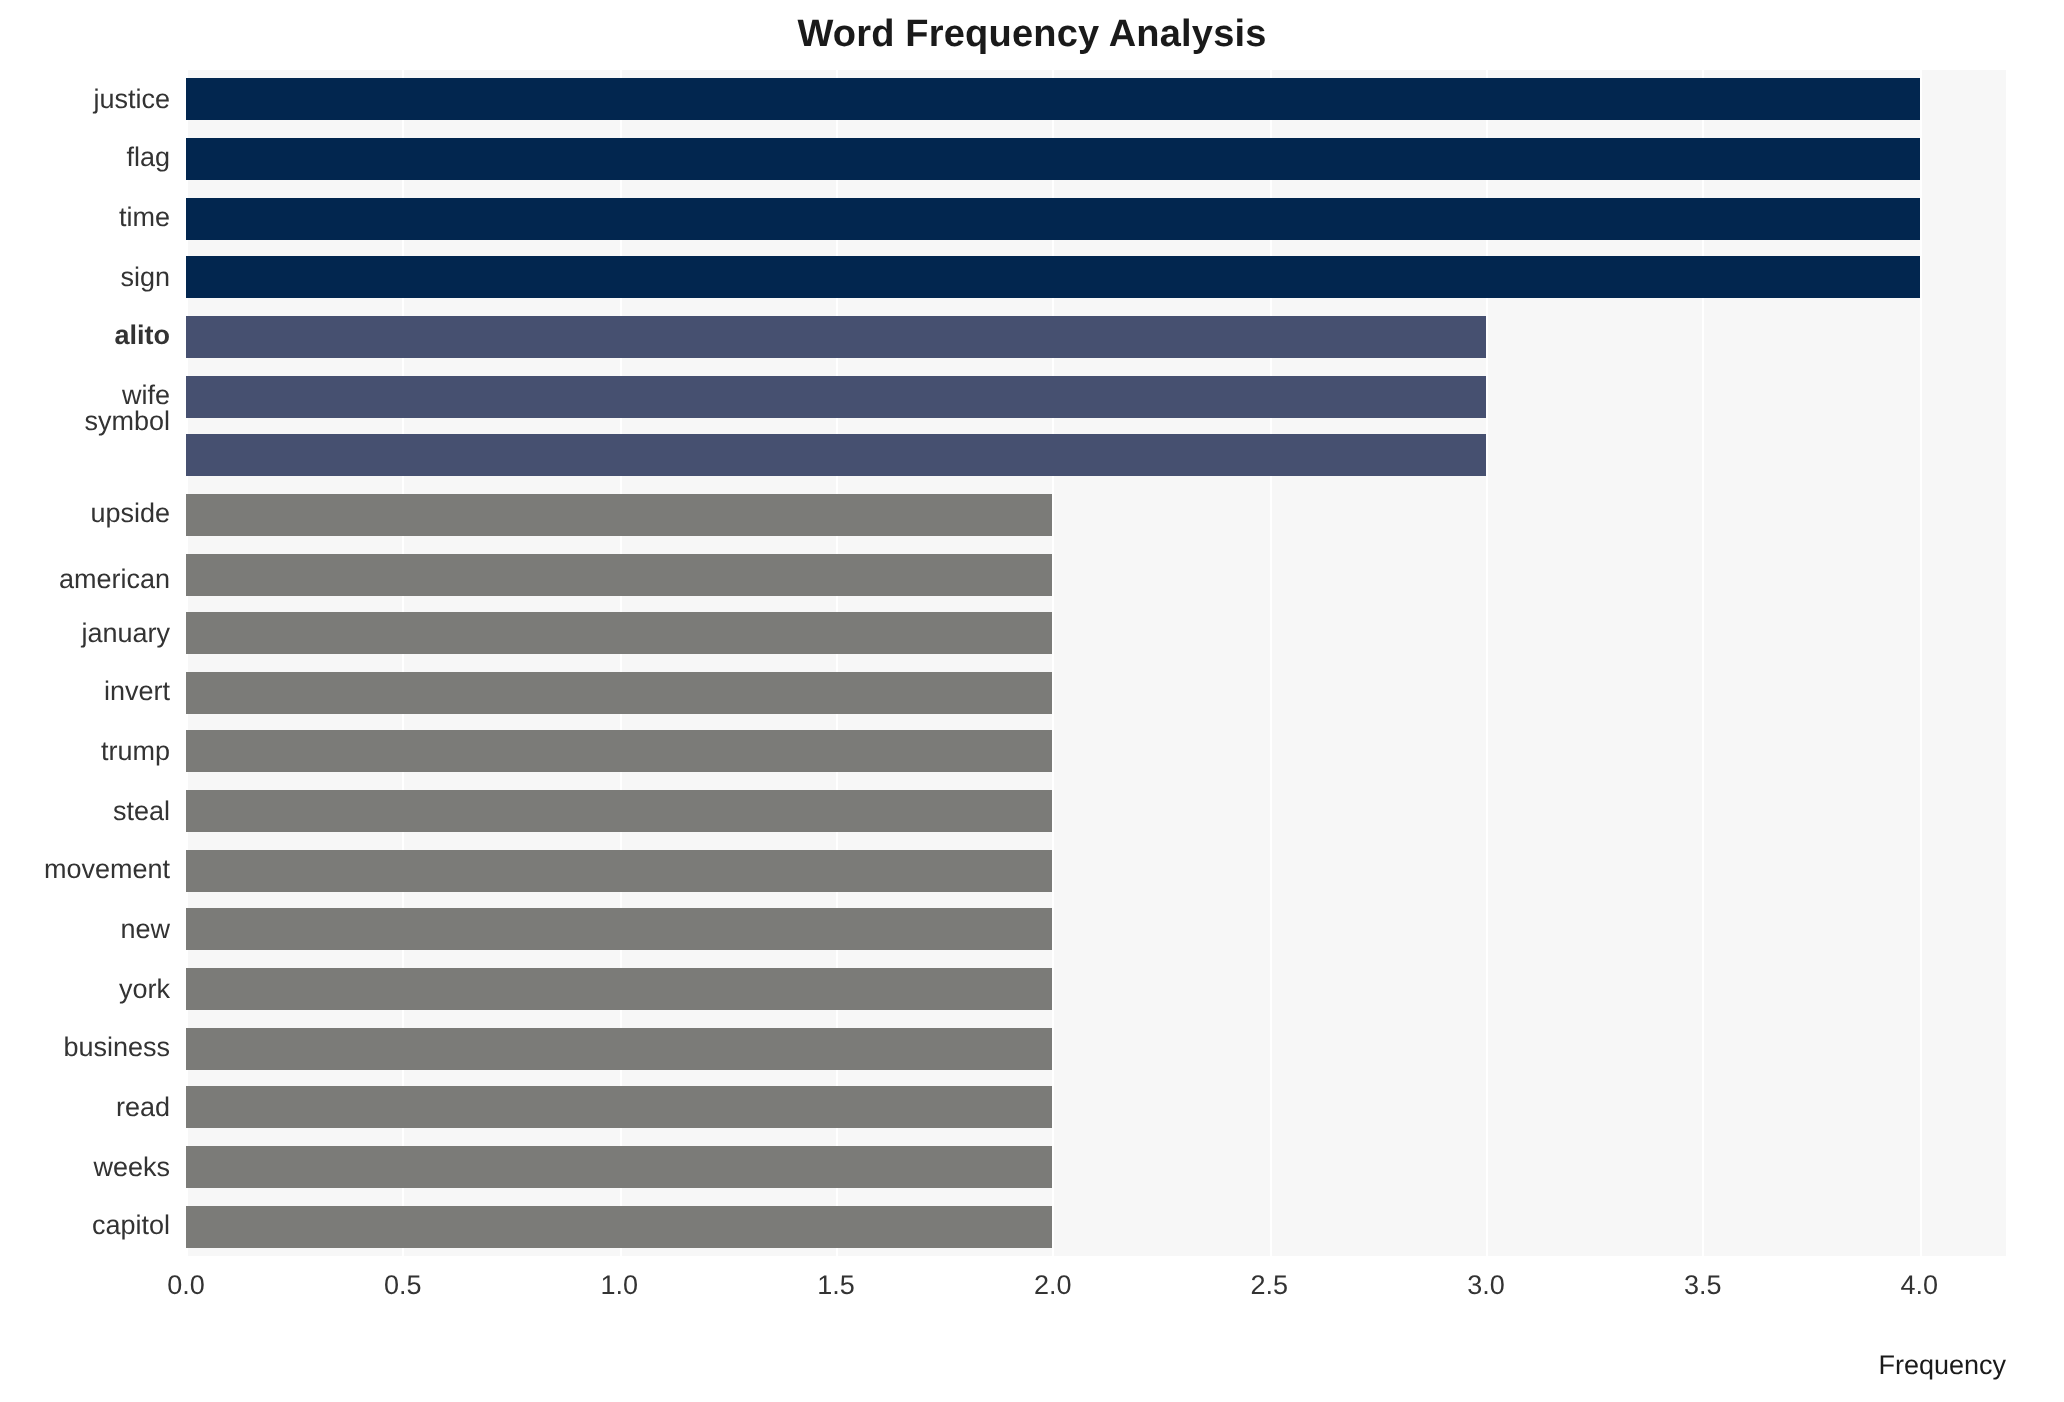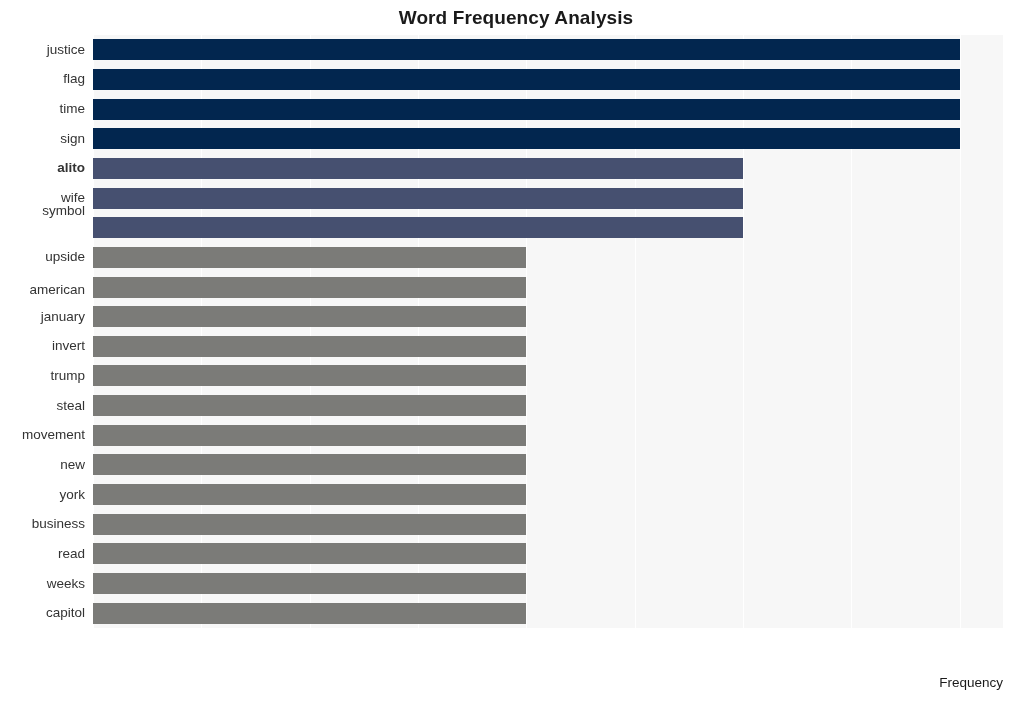--- a/index.html
+++ b/index.html
@@ -176,16 +176,27 @@
       <div class="y-tick-label" style="top: 362.625px;">steal</div>
       <div class="y-tick-label" style="top: 392.275px;">movement</div>
       <div class="y-tick-label" style="top: 421.925px;">new</div>
       <div class="y-tick-label" style="top: 451.575px;">york</div>
       <div class="y-tick-label" style="top: 481.225px;">business</div>
       <div class="y-tick-label" style="top: 510.875px;">read</div>
       <div class="y-tick-label" style="top: 540.525px;">weeks</div>
       <div class="y-tick-label" style="top: 570.175px;">capitol</div>
     </div>
 
+  <div id="x-labels">
+      <div class="x-tick-label" style="left: 93px;">0.0</div>
+      <div class="x-tick-label" style="left: 201.333px;">0.5</div>
+      <div class="x-tick-label" style="left: 309.667px;">1.0</div>
+      <div class="x-tick-label" style="left: 418px;">1.5</div>
+      <div class="x-tick-label" style="left: 526.333px;">2.0</div>
+      <div class="x-tick-label" style="left: 634.667px;">2.5</div>
+      <div class="x-tick-label" style="left: 743px;">3.0</div>
+      <div class="x-tick-label" style="left: 851.333px;">3.5</div>
+      <div class="x-tick-label" style="left: 959.667px;">4.0</div>
+    </div>
 
   <div id="x-axis-title">Frequency</div>
 
 </div>
 
 </body></html>

